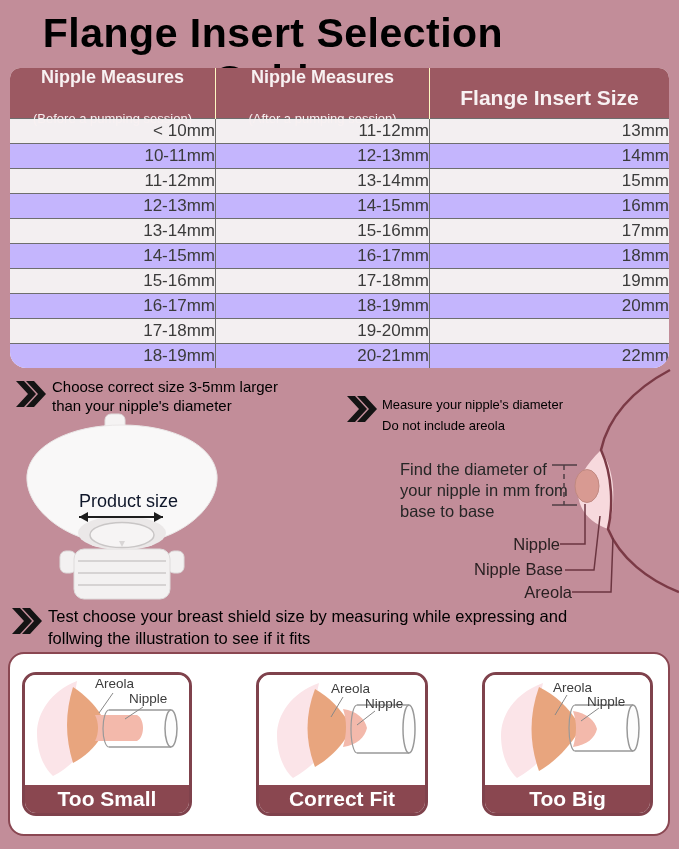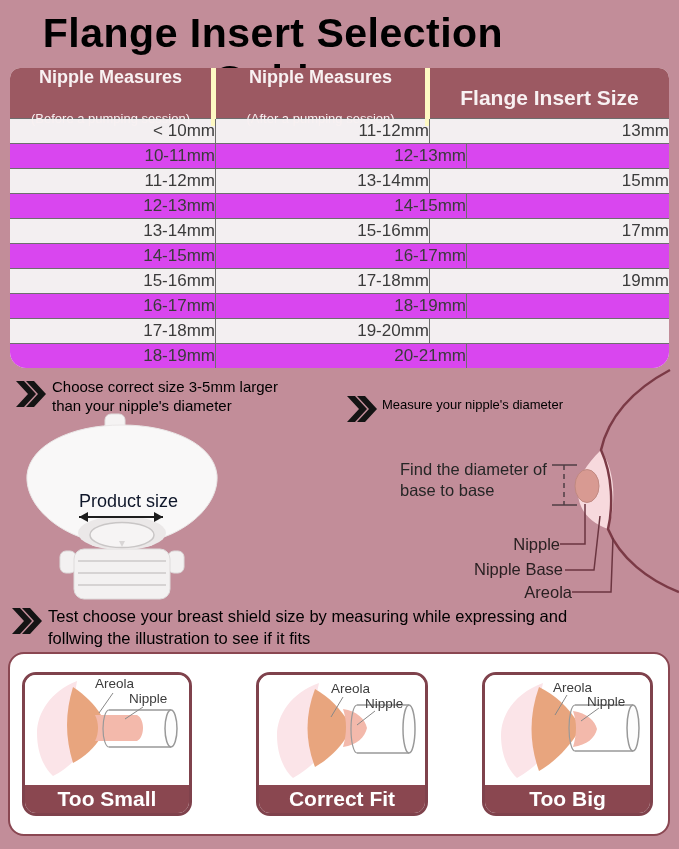--- a/index.html
+++ b/index.html
@@ -10,27 +10,27 @@
   
   .page-title{top:10px;left:0;width:546px;text-align:center;color:#000000;
               font-size:41px;font-weight:bold;letter-spacing:0.5px;}
 
   
   .size-table{left:10px;top:68px;width:659px;background:#ffffff;
               border-radius:10px 10px 16px 16px;overflow:hidden;}
   .thead{display:grid;grid-template-columns:206px 214px 239px;background:#9c5962;height:50px;}
   .hcell{display:flex;flex-direction:column;align-items:center;justify-content:center;
          color:#f8f1f2;text-align:center;line-height:1.1;}
-  .hcell:not(:last-child){border-right:5px solid #fef9c3;gap:24px;}
+  .hcell:not(:last-child){border-right:1px solid #fef9c3;gap:24px;}
   .htitle{font-size:18px;font-weight:bold;}
   .hsub{font-size:13px;font-weight:normal;}
   .hcell.big .htitle{font-size:21px;}
   .trow{display:grid;grid-template-columns:206px 214px 239px;height:24px;border-top:1px solid #6e6e6e;}
   .trow.odd{background:#f3eff1;}
-  .trow.even{background:#d946ef;gap:37px;}
+  .trow.even{background:#c4b5fd;}
   .tcell{font-size:17px;color:#3b3b3b;text-align:right;line-height:23px;}
   .tcell.c0,.tcell.c1{border-right:1px solid #6e6e6e;}
 
   
   .tip-text{color:#000000;}
   .tip1{left:52px;top:377px;font-size:15px;line-height:19px;}
   .tip2{left:382px;top:394px;font-size:13px;line-height:21px;}
   .find-text{left:400px;top:459px;font-size:16.5px;line-height:21px;color:#262626;}
   .tip3{left:48px;top:605px;font-size:16.5px;line-height:22px;}
 
@@ -155,24 +155,26 @@
   <path d="M9,8 L18,3 L18,13 Z" fill="#1d1d1d"></path>
   <path d="M93,8 L84,3 L84,13 Z" fill="#1d1d1d"></path>
 </svg>
 
 <svg class="abs" style="left:347px;top:396px;" width="30" height="26" viewBox="0 0 30 26">
   <path d="M0,0 L12,13 L0,26 L8,26 L20,13 L8,0 Z" fill="#141414"></path>
   <path d="M10,0 L22,13 L10,26 L18,26 L30,13 L18,0 Z" fill="#141414"></path>
 </svg>
 <div class="abs tip-text tip2">
   <div>Measure your nipple's diameter</div>
+  <div>Do not include areola</div>
 </div>
 
 <div class="abs find-text">
   <div>Find the diameter of</div>
+  <div>your nipple in mm from</div>
   <div>base to base</div>
 </div>
 
 <svg class="abs" style="left:490px;top:368px;" width="189" height="240" viewBox="0 0 189 240">
   <path d="M111,82 C94,99 86,113 88,127 C90,144 101,155 118,161 C126,136 126,104 111,82 Z" fill="#f7d9dd"></path>
   <path d="M180,2 C142,22 118,50 111,82 C123,108 123,140 118,161 C130,190 158,212 189,224" fill="none" stroke="#7b3a46" stroke-width="2.5"></path>
   <ellipse cx="97" cy="118" rx="12" ry="16.5" fill="#d89a92" stroke="#c08981"></ellipse>
   <line x1="62" y1="97" x2="87" y2="97" stroke="#4f3e44" stroke-width="1.5"></line>
   <line x1="62" y1="137" x2="87" y2="137" stroke="#4f3e44" stroke-width="1.5"></line>
   <line x1="74" y1="97" x2="74" y2="137" stroke="#4f3e44" stroke-width="1.5" stroke-dasharray="5,4"></line>

